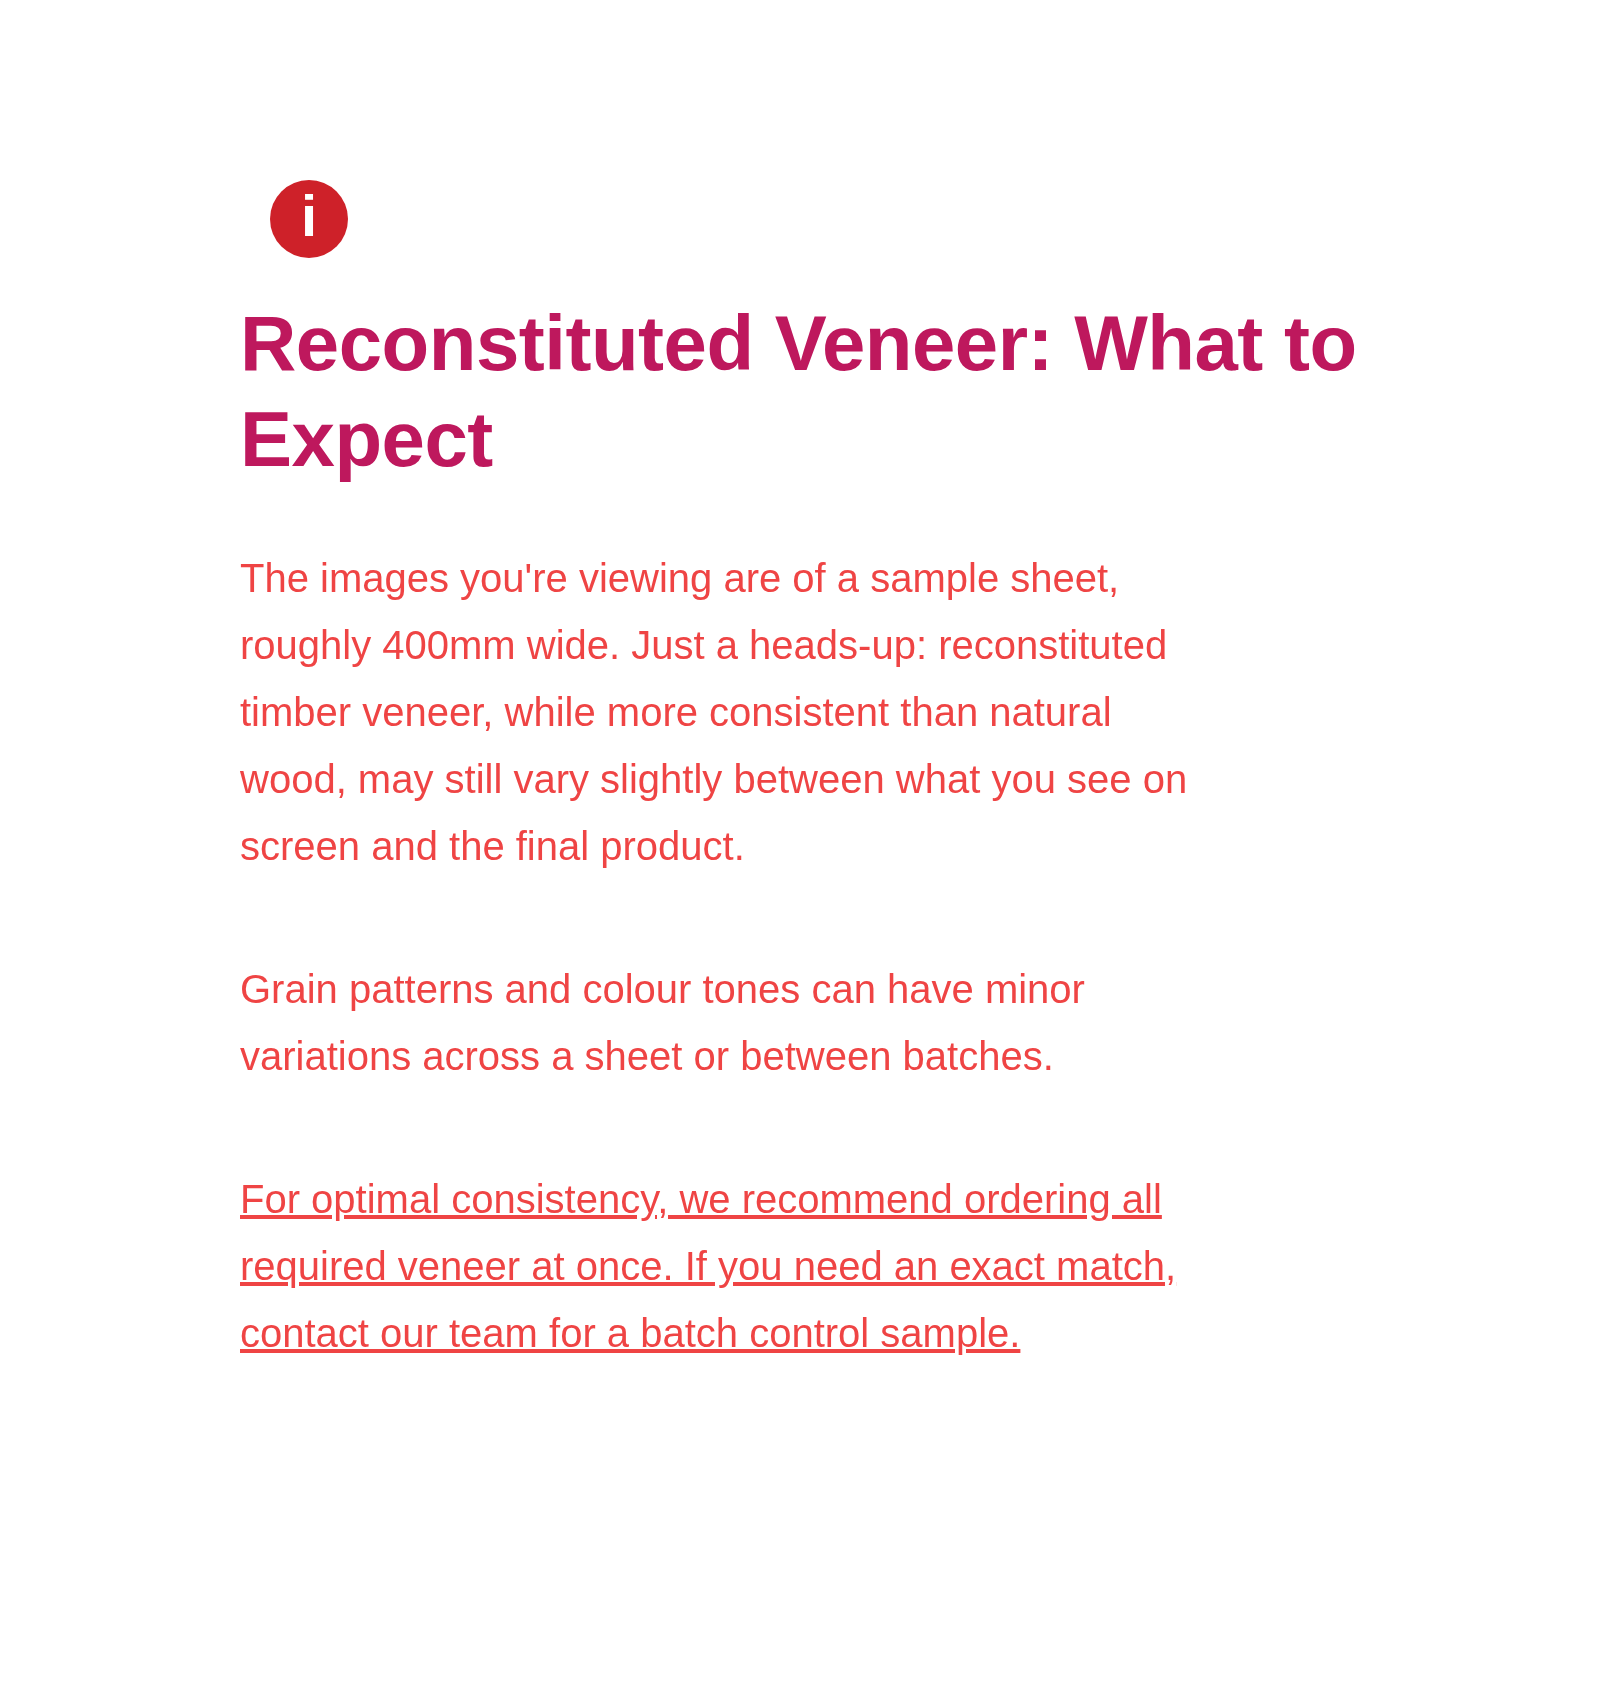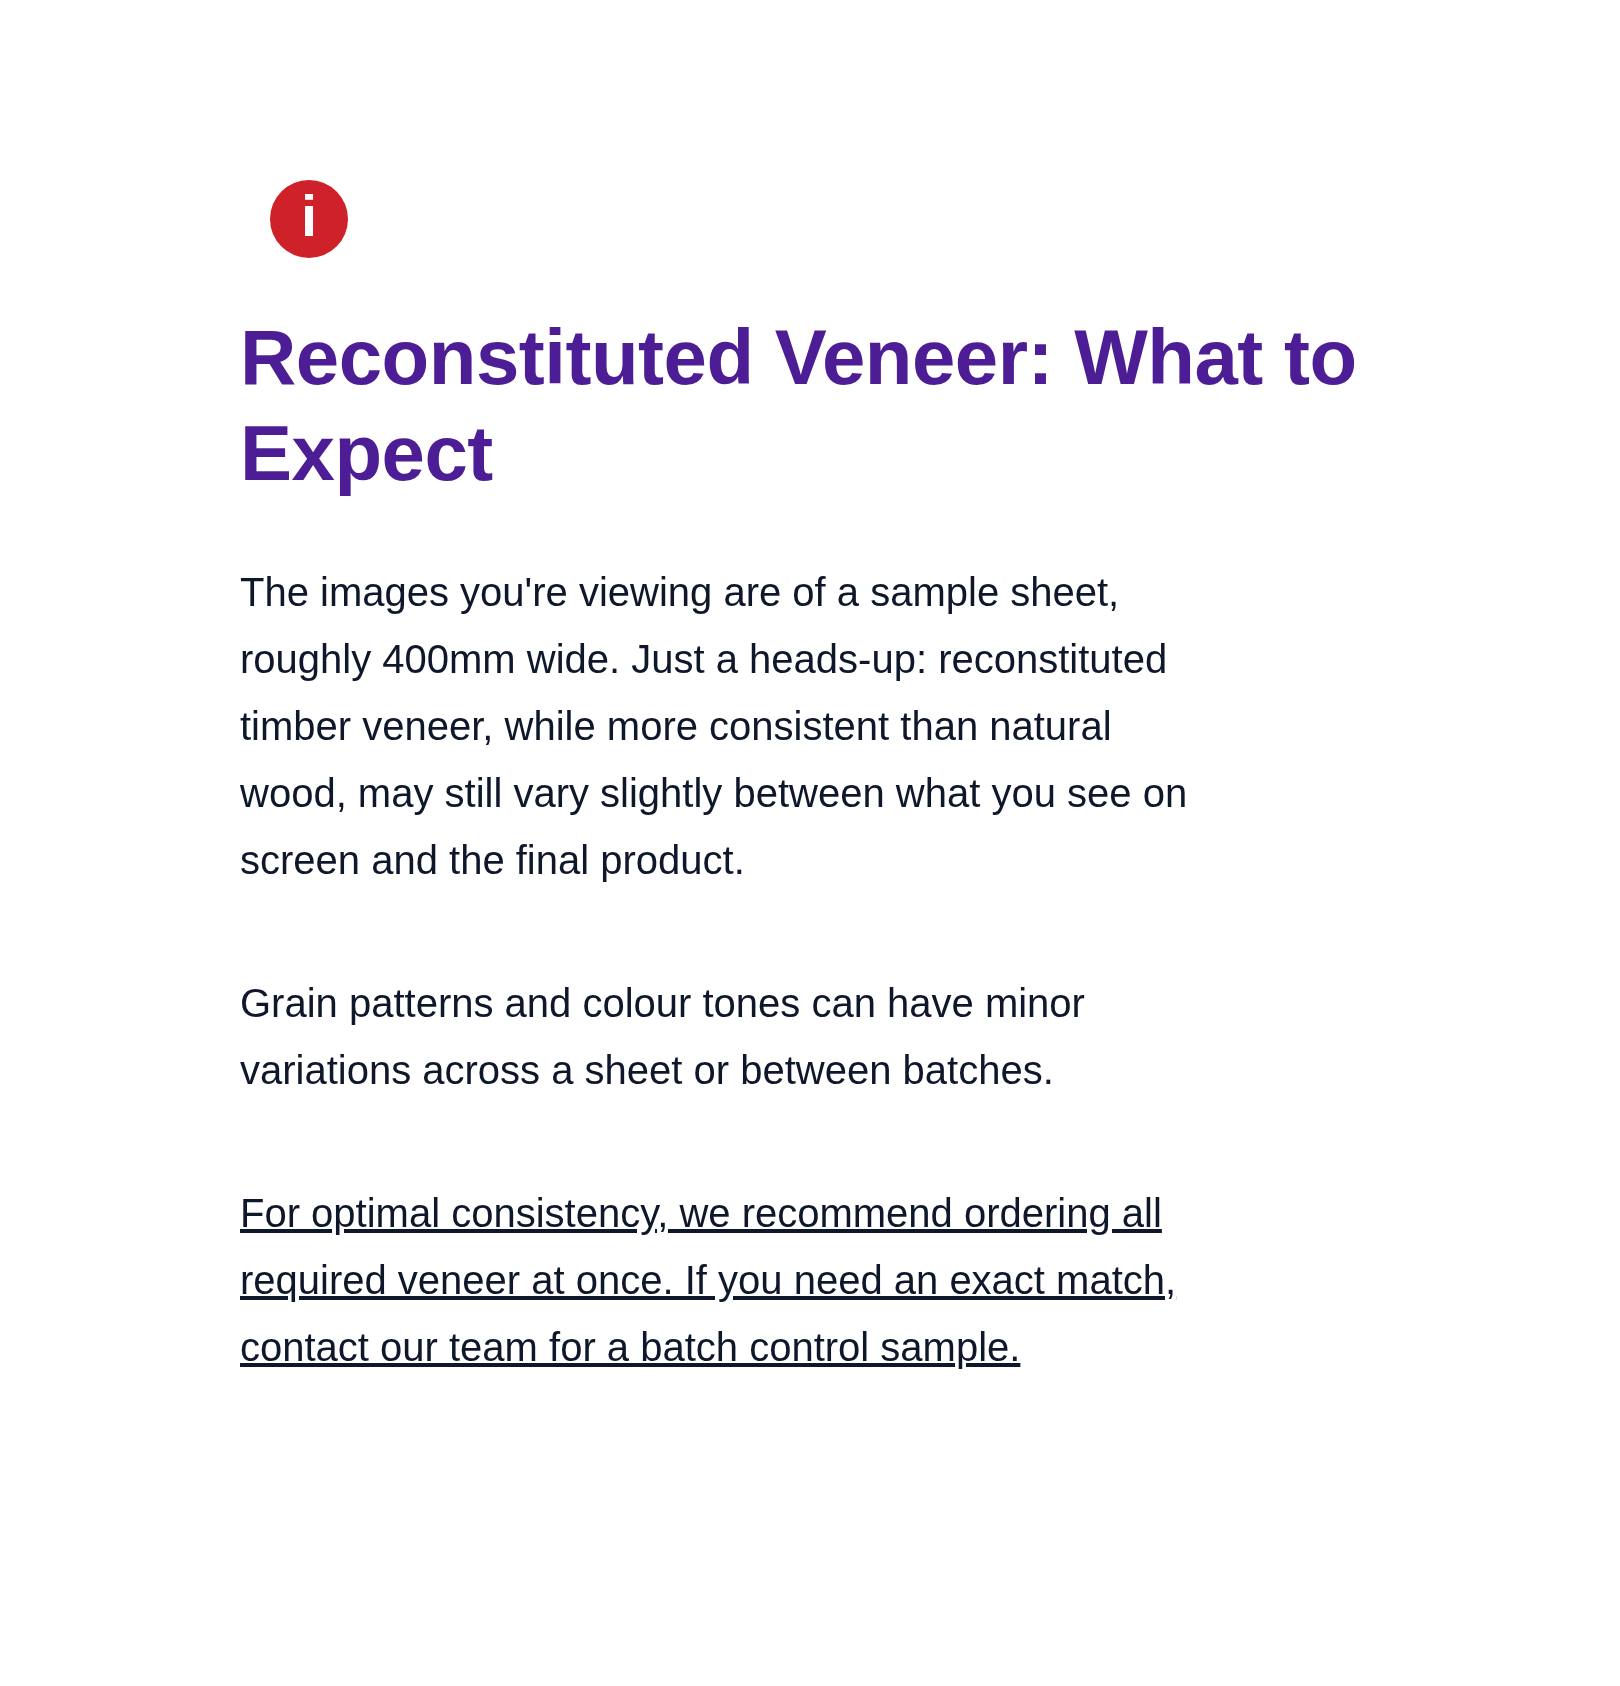--- a/index.html
+++ b/index.html
@@ -27,38 +27,38 @@
     justify-content: center;
   }
   .icon-circle .glyph {
     color: #ffffff;
     font-weight: 700;
     font-size: 58px;
     line-height: 1;
     transform: translateY(-3px);
   }
   h1.section-heading {
-    margin: 51px 0 0 0;
+    margin: 37px 0 0 0;
     max-width: 1170px;
     font-size: 78px;
     line-height: 96px;
     font-weight: 700;
     letter-spacing: -0.5px;
-    color: #4c1d95;
+    color: #be185d;
   }
   .paragraphs {
     margin-top: 58px;
     width: 980px;
   }
   .paragraphs p {
     margin: 0 0 76px 0;
     font-size: 40px;
     line-height: 67px;
     font-weight: 400;
-    color: #0f172a;
+    color: #ef4444;
   }
   .paragraphs p:last-child {
     margin-bottom: 0;
     text-decoration: underline;
   }
 </style>
 </head>
 <body>
 
 <div class="info-section">

